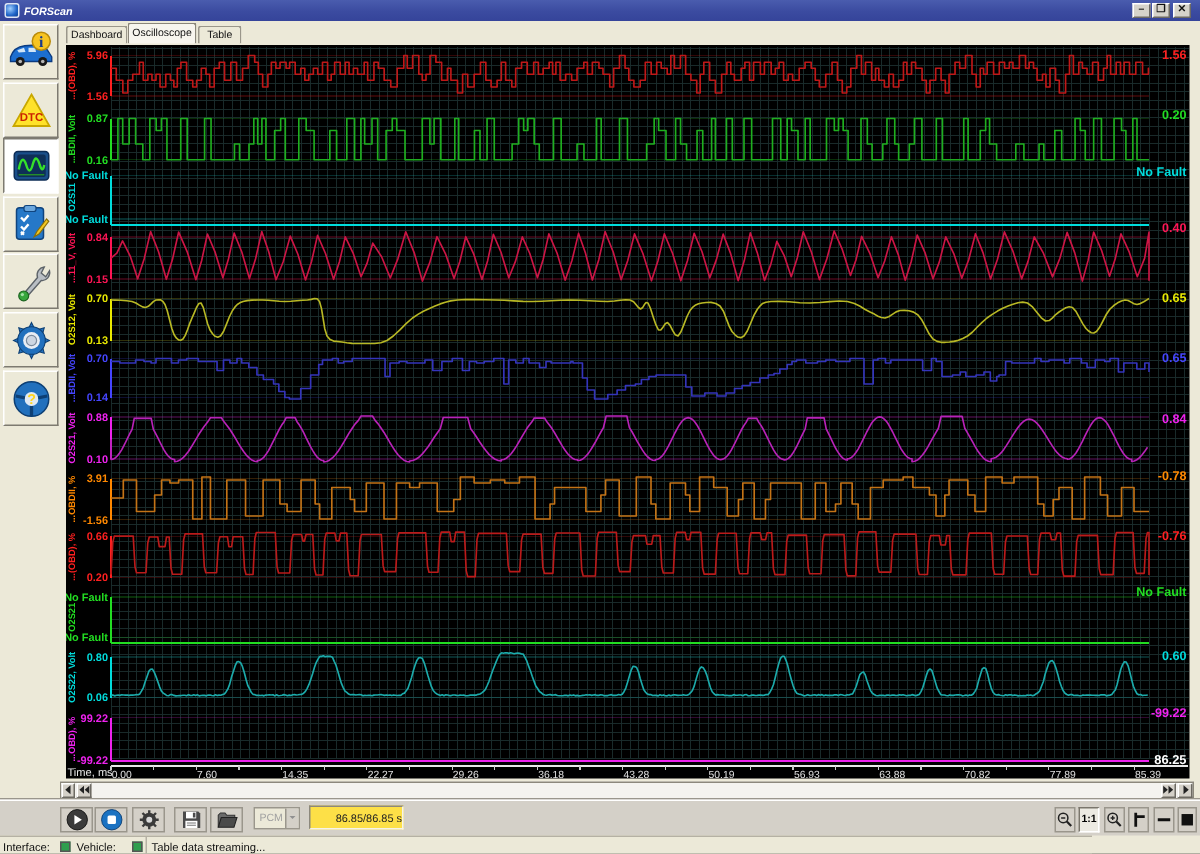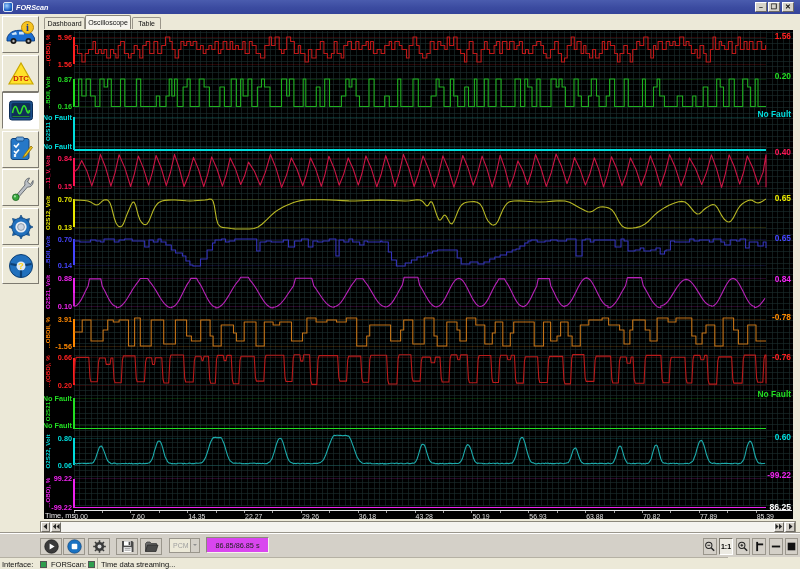--- a/index.html
+++ b/index.html
@@ -13,21 +13,21 @@
 .sbtn.sel { background:#fff; border-color:#7d7a70 #fff #fff #7d7a70; }
 #scrollbar { position:absolute; left:40px; top:520.5px; width:756px; height:12px; background:#f4f3ef; border:1px solid #8c887c; }
 .scbtn { position:absolute; top:0px; height:10px; background:#d4d0c8; border:1px solid; border-color:#fff #6d6a63 #6d6a63 #fff; display:flex; align-items:center; justify-content:center; }
 #toolbar { position:absolute; left:0px; top:533px; width:800px; height:24px; background:#d4d0c8; border-top:1px solid #fff; box-shadow:0 -1px 0 #9a968c; }
 .tbtn { position:absolute; top:3.5px; height:17px; background:#d4d0c8; border:1px solid #9a968c; display:flex; align-items:center; justify-content:center; }
 .tbtn.pressed { background:#eceae2; border-color:#7a766c #fff #fff #7a766c; }
 #combo { position:absolute; left:169px; top:4px; width:31px; height:15px; background:#ece9d8; border:1px solid #9a968c; }
 #combo .cbtxt { position:absolute; left:3px; top:3px; font-size:7px; color:#a0a0a0; }
 #combo .cbbtn { position:absolute; right:0; top:0; width:9px; height:13px; background:#d4d0c8; border-left:1px solid #9a968c; }
 #combo .cbbtn:after { content:""; position:absolute; left:2px; top:5px; border:2.5px solid transparent; border-top-color:#909090; }
-#tfield { position:absolute; left:206px; top:3px; width:63px; height:16px; background:#d946ef; border:1px solid; border-color:#8c887c #f5f3ea #f5f3ea #8c887c; font-size:7.3px; color:#222; text-align:center; line-height:15px; }
+#tfield { position:absolute; left:206px; top:3px; width:63px; height:16px; background:#fde047; border:1px solid; border-color:#8c887c #f5f3ea #f5f3ea #8c887c; font-size:7.3px; color:#222; text-align:right; line-height:15px; }
 #statusbar { position:absolute; left:0; top:557px; width:728px; height:12px; background:#ece9d8; border-top:1px solid #b5b1a4; font-size:7.5px; color:#111; }
 .gsq { position:absolute; top:2.5px; width:7px; height:7px; background:#2f9e4e; border:1px solid #555; }
 </style></head>
 <body>
 <div id="titlebar">
   <div class="ticon"></div>
     <div class="ttext">FORScan</div>
   <div class="wbtn" style="left:755px">–</div>
   <div class="wbtn" style="left:768px">❐</div>
   <div class="wbtn" style="left:782px">✕</div>
@@ -335,16 +335,16 @@
     </div>
     <div class="tbtn" style="left:784.5px;width:13px">
       <svg width="13" height="13" viewBox="0 0 13 13">
         <rect x="2" y="2" width="9" height="9" fill="#111"></rect>
       </svg>
     </div>
 </div>
 <div id="statusbar">
   <span style="position:absolute;left:2px;top:2px">Interface:</span>
   <span class="gsq" style="left:40px"></span>
-  <span style="position:absolute;left:51px;top:2px">FORScan:</span>
+  <span style="position:absolute;left:51px;top:2px">Vehicle:</span>
   <span class="gsq" style="left:88px"></span>
   <span style="position:absolute;left:97px;top:0;height:12px;border-left:1px solid #b5b1a4"></span>
-  <span style="position:absolute;left:101px;top:2px">Time data streaming...</span>
+  <span style="position:absolute;left:101px;top:2px">Table data streaming...</span>
 </div>
 </body></html>

